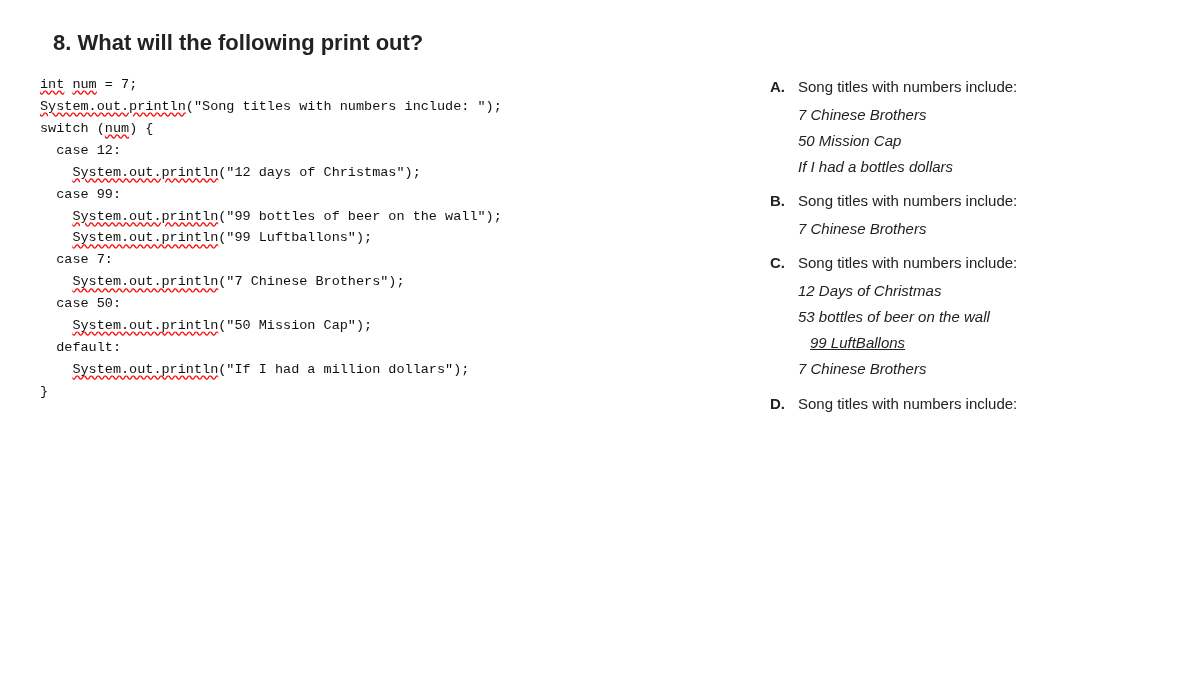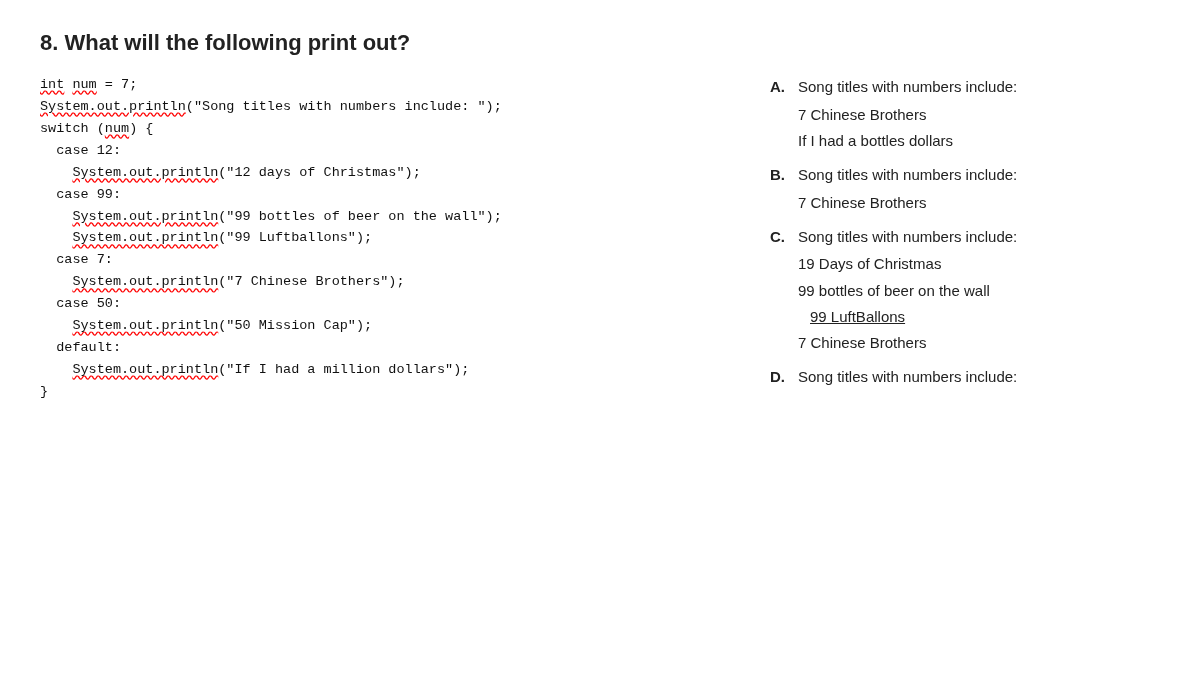--- a/index.html
+++ b/index.html
@@ -9,20 +9,21 @@
       font-size: 15px;
       color: #222;
       width: 1200px;
       min-height: 680px;
       padding: 30px 40px;
     }
     h2 {
       font-size: 22px;
       font-weight: bold;
       margin-bottom: 18px;
+      margin-left: 13px;
     }
     .content-area {
       display: flex;
       gap: 12px;
     }
     .code-section {
       flex: 1;
       min-width: 0;
     }
     pre, code {
@@ -54,20 +55,21 @@
     .answer-label {
       font-weight: bold;
       min-width: 20px;
     }
     .answer-content {
       flex: 1;
     }
     .answer-sub {
       padding-left: 28px;
       line-height: 1.75;
+      font-style: italic;
     }
     .answer-group {
       margin-bottom: 8px;
     }
   </style>
 </head>
 <body>
 
 <h2>
   <span>8.</span>
@@ -96,42 +98,43 @@
 
   <div class="answers-section">
 
     <div class="answer-group">
       <div class="answer-item">
         <span class="answer-label">A.</span>
         <span class="answer-content">Song titles with numbers include:</span>
       </div>
       <div class="answer-sub">
         <div>7 Chinese Brothers</div>
+        <div>50 Mission Cap</div>
         <div>If I had a bottles dollars</div>
       </div>
     </div>
 
     <div class="answer-group">
       <div class="answer-item">
         <span class="answer-label">B.</span>
         <span class="answer-content">Song titles with numbers include:</span>
       </div>
       <div class="answer-sub">
         <div>7 Chinese Brothers</div>
       </div>
     </div>
 
     <div class="answer-group">
       <div class="answer-item">
         <span class="answer-label">C.</span>
         <span class="answer-content">Song titles with numbers include:</span>
       </div>
       <div class="answer-sub">
-        <div>19 Days of Christmas</div>
-        <div>99 bottles of beer on the wall</div>
+        <div>12 Days of Christmas</div>
+        <div>53 bottles of beer on the wall</div>
         <div><span style="text-decoration: underline; margin-left: 12px;">99 LuftBallons</span></div>
         <div>7 Chinese Brothers</div>
       </div>
     </div>
 
     <div class="answer-group">
       <div class="answer-item">
         <span class="answer-label">D.</span>
         <span class="answer-content">Song titles with numbers include:</span>
       </div>

